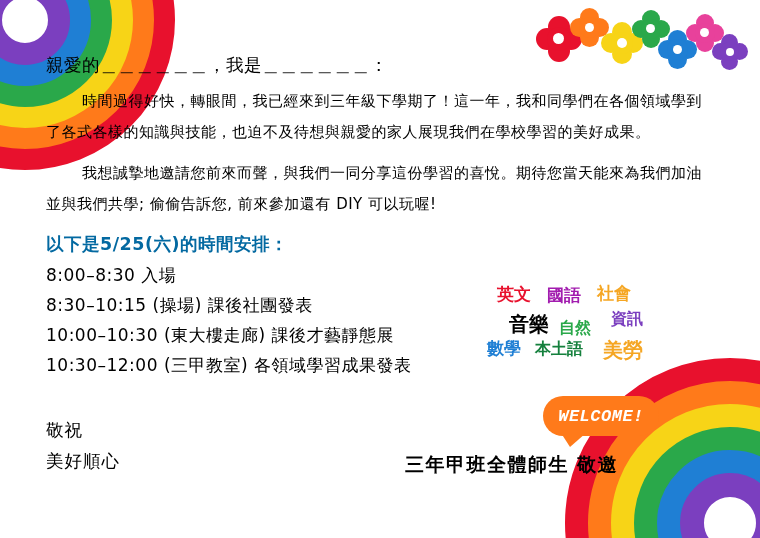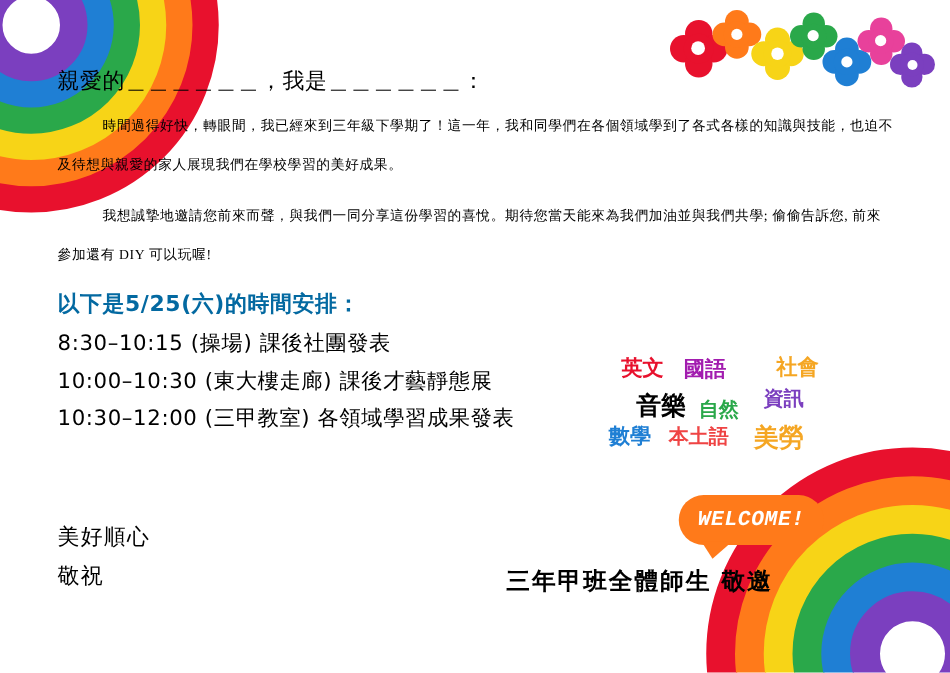--- a/index.html
+++ b/index.html
@@ -85,25 +85,24 @@
   
   .letter {
     position: absolute;
     left: 46px;
     top: 50px;
     width: 670px;
     color: #000000;
     font-family: "DejaVu Sans", "Liberation Sans", sans-serif;
   }
   .line {
-    font-size: 11px;
+    font-size: 15px;
     line-height: 31px;
     letter-spacing: 0.5px;
     white-space: pre-wrap;
-    font-family: Liberation Serif, serif;
   }
   .indent {
     text-indent: 36px;
   }
   .salutation {
     font-size: 17.5px;
     line-height: 30px;
     margin-bottom: 6px;
     letter-spacing: 0.5px;
   }
@@ -287,42 +286,43 @@
 
   </div>
 
   <div class="letter">
     <div class="salutation">親愛的＿＿＿＿＿＿，我是＿＿＿＿＿＿：</div>
     <div class="line indent para">時間過得好快，轉眼間，我已經來到三年級下學期了！這一年，我和同學們在各個領域學到了各式各樣的知識與技能，也迫不及待想與親愛的家人展現我們在學校學習的美好成果。</div>
     <div class="gap-small"></div>
     <div class="line indent para">我想誠摯地邀請您前來而聲，與我們一同分享這份學習的喜悅。期待您當天能來為我們加油並與我們共學; 偷偷告訴您, 前來參加還有 DIY 可以玩喔!</div>
     <div class="schedule-title">以下是5/25(六)的時間安排：</div>
     <div>
+      <div class="schedule-item">8:00–8:30 入場</div>
       <div class="schedule-item">8:30–10:15 (操場) 課後社團發表</div>
       <div class="schedule-item">10:00–10:30 (東大樓走廊) 課後才藝靜態展</div>
       <div class="schedule-item">10:30–12:00 (三甲教室) 各領域學習成果發表</div>
     </div>
   </div>
 
   <div class="closing">
+    <div>敬祝</div>
     <div>美好順心</div>
-    <div>敬祝</div>
   </div>
 
   <div class="signature">三年甲班全體師生  敬邀</div>
 
   <div id="subjects">
     <div class="subject" style="left:10px;top:0px;font-size:17px;color:#e8112d;">英文</div>
     <div class="subject" style="left:60px;top:1px;font-size:17px;color:#a21caf;">國語</div>
-    <div class="subject" style="left:110px;top:-1px;font-size:17px;color:#f5a623;margin-left:24px;">社會</div>
+    <div class="subject" style="left:110px;top:-1px;font-size:17px;color:#f5a623;">社會</div>
     <div class="subject" style="left:22px;top:28px;font-size:20px;color:#000000;">音樂</div>
     <div class="subject" style="left:72px;top:35px;font-size:16px;color:#2aa84a;">自然</div>
     <div class="subject" style="left:124px;top:26px;font-size:16px;color:#7b3fbf;">資訊</div>
     <div class="subject" style="left:0px;top:54px;font-size:17px;color:#1f7fd4;">數學</div>
-    <div class="subject" style="left:48px;top:56px;font-size:16px;color:#ef4444;">本土語</div>
+    <div class="subject" style="left:48px;top:56px;font-size:16px;color:#15803d;">本土語</div>
     <div class="subject" style="left:116px;top:54px;font-size:20px;color:#f5a623;">美勞</div>
   </div>
 
   <div id="welcome-bubble">
     <div class="tail"></div>
     <div id="welcome-text">WELCOME!</div>
   </div>
 
 </div>
 

